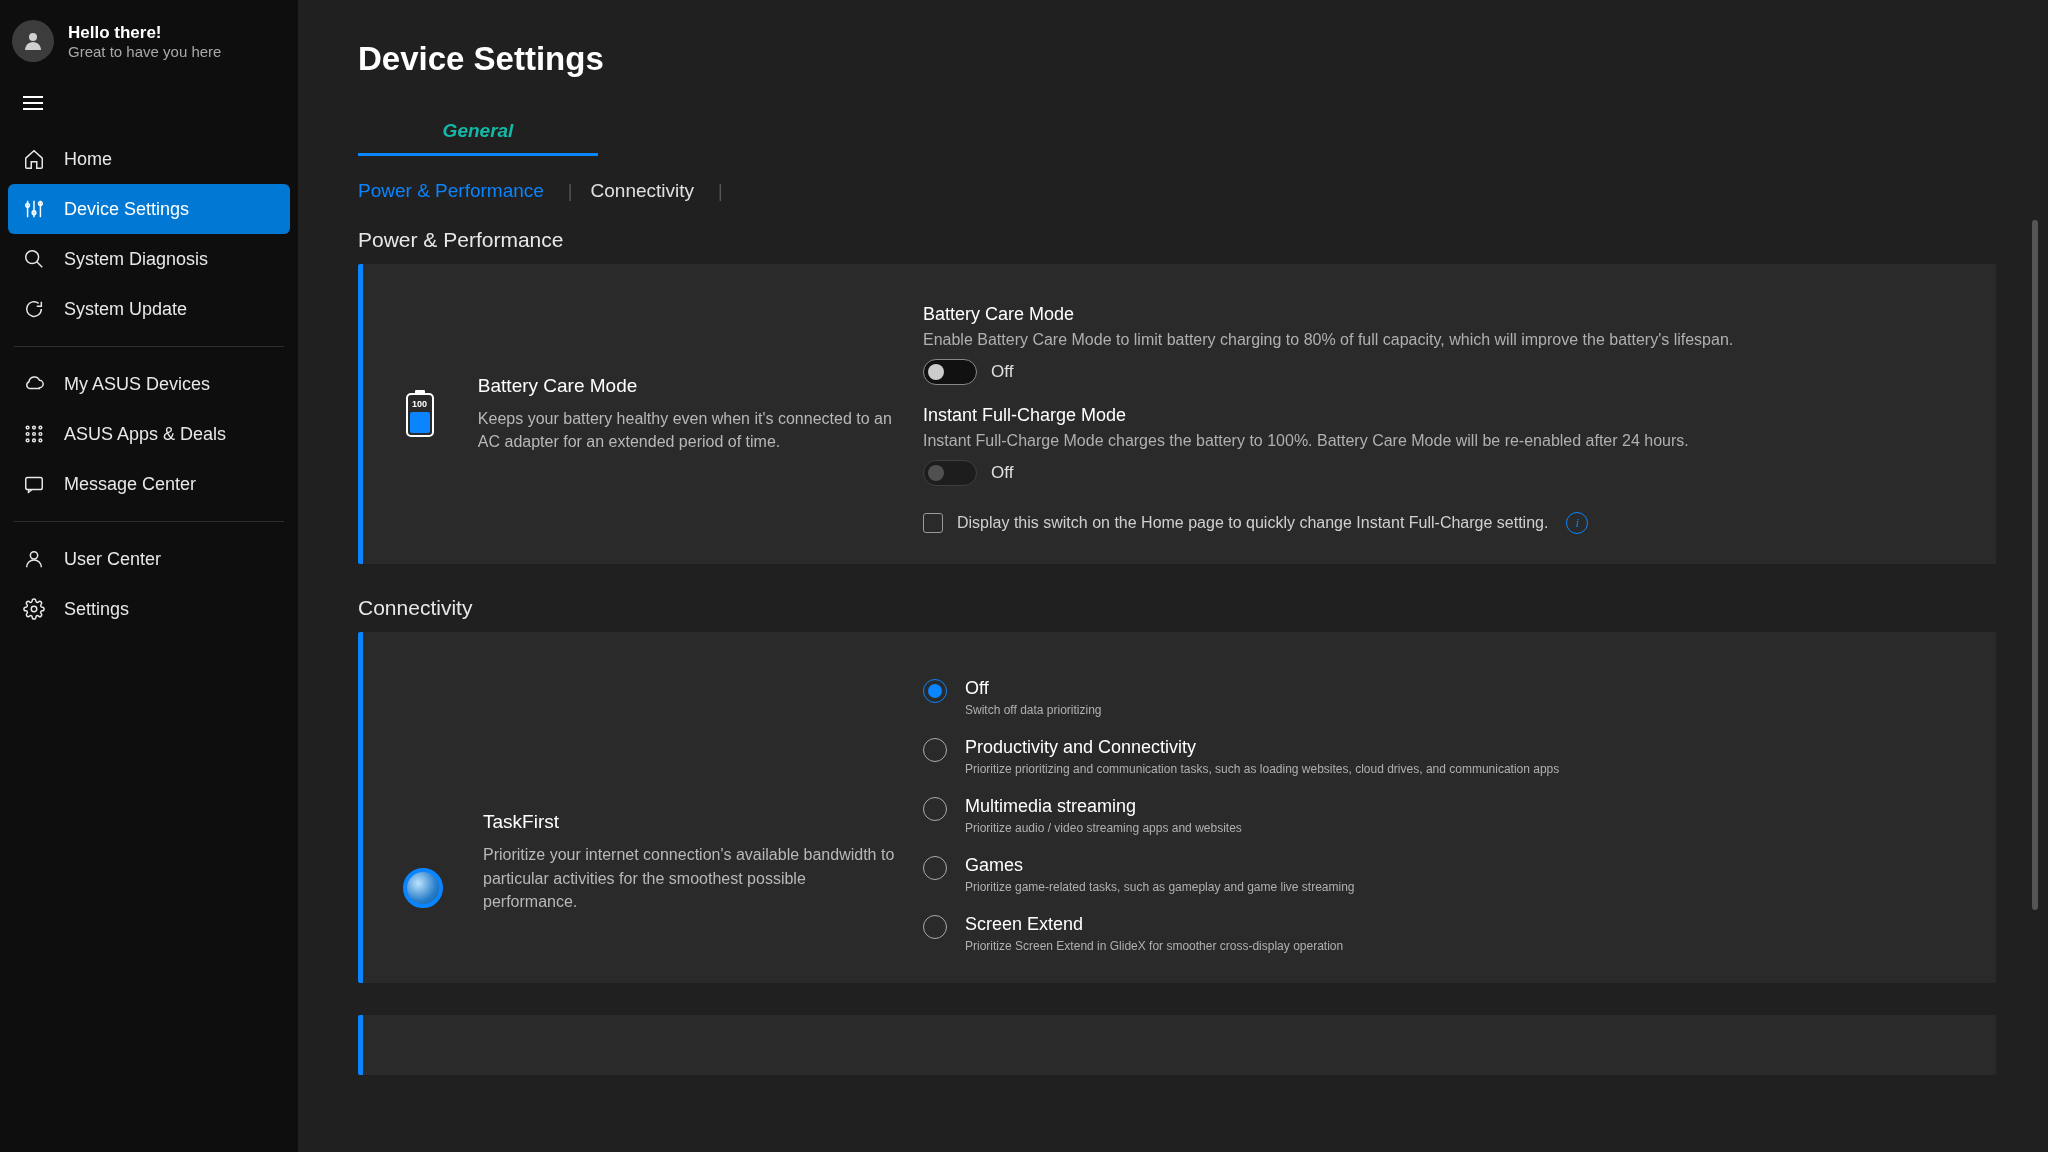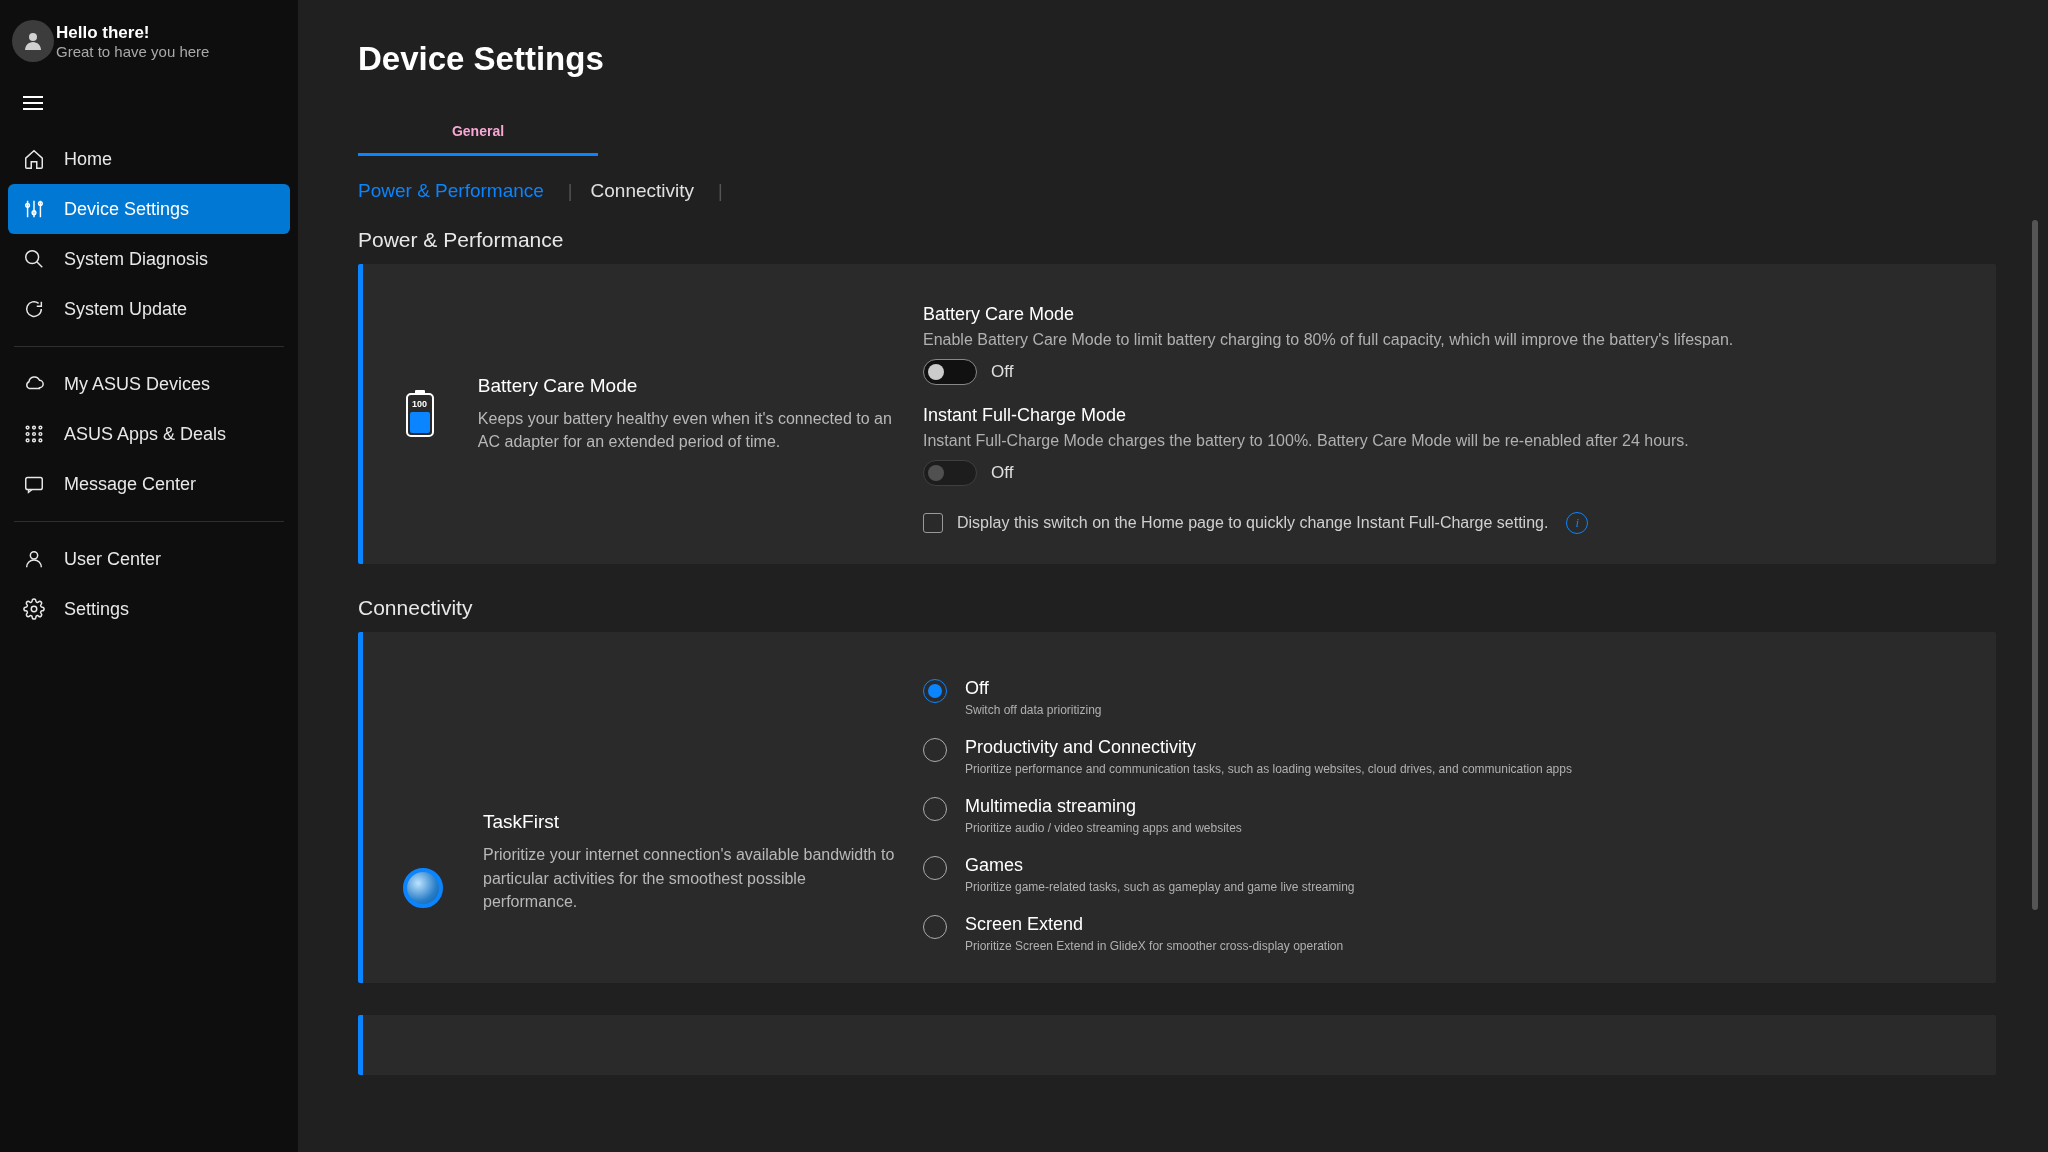--- a/index.html
+++ b/index.html
@@ -1,41 +1,41 @@
 <!DOCTYPE html>
 <html><head>
 <meta charset="utf-8">
 <style>
 * { margin: 0; padding: 0; box-sizing: border-box; font-family: 'Segoe UI', Arial, sans-serif; }
 html, body { width: 2048px; height: 1152px; overflow: hidden; background: #000; color: #fff; }
 .app { display: flex; width: 100%; height: 100%; background: #1a1a1a; }
 
 
 .sidebar { width: 298px; background: #0e0e0e; height: 100%; padding-top: 12px; display: flex; flex-direction: column; }
-.user-row { display: flex; align-items: center; gap: 2px; padding: 8px 18px 18px 12px; }
+.user-row { display: flex; align-items: center; gap: 14px; padding: 8px 18px 18px 12px; }
 .avatar { width: 42px; height: 42px; border-radius: 50%; background: #3c3c3c; display: flex; align-items: center; justify-content: center; }
 .avatar svg { width: 24px; height: 24px; fill: #d0d0d0; }
 .user-text .hello { font-size: 17px; font-weight: 600; color: #fff; }
 .user-text .sub { font-size: 15px; color: #a9a9a9; }
 .hamburger { padding: 16px 0 20px 23px; }
 .hamburger svg { width: 20px; height: 14px; stroke: #fff; stroke-width: 2; }
 .nav { display: flex; flex-direction: column; gap: 0; padding: 0 8px; }
 .nav-item { display: flex; align-items: center; gap: 18px; height: 50px; padding: 0 14px; border-radius: 6px; font-size: 18px; color: #e8e8e8; cursor: pointer; }
 .nav-item.active { background: #0078d4; color: #fff; }
 .nav-item .icon { width: 24px; height: 24px; display: flex; align-items: center; justify-content: center; }
 .nav-item .icon svg { width: 22px; height: 22px; stroke: currentColor; fill: none; stroke-width: 1.6; }
 .nav-item.active .icon svg { stroke: #fff; }
 .nav-divider { height: 1px; background: #2e2e2e; margin: 12px 6px; }
 
 
 .main { flex: 1; background: #202020; position: relative; overflow: hidden; }
 .main-inner { padding: 40px 0 0 60px; height: 100%; overflow-y: auto; }
 .page-title { font-size: 33px; font-weight: 600; margin-bottom: 30px; }
 .tabbar { display: flex; align-items: center; margin-bottom: 20px; }
-.tab { height: 48px; width: 240px; display: flex; align-items: center; justify-content: center; font-size: 14px; color: #f9a8d4; font-weight: 600; border-bottom: 3px solid #0a84ff; cursor: pointer; }
+.tab { height: 48px; width: 240px; display: flex; align-items: center; justify-content: center; font-size: 19px; color: #14b8a6; font-weight: 600; border-bottom: 3px solid #0a84ff; cursor: pointer; font-style: italic; }
 .subtabs { display: flex; align-items: center; gap: 0; margin-bottom: 22px; }
 .subtab { font-size: 19px; color: #e0e0e0; padding: 4px 24px 4px 0; cursor: pointer; }
 .subtab.active { color: #0a84ff; }
 .sep { color: #555; font-size: 18px; padding: 0 18px 0 0; }
 
 .section-title { font-size: 21px; color: #e8e8e8; margin-bottom: 12px; }
 
 .card { display: flex; border-left: 5px solid #0a84ff; background: #2a2a2a; margin-right: 52px; margin-bottom: 32px; border-radius: 2px; }
 .card-left { width: 560px; padding: 50px 20px 50px 40px; display: flex; align-items: center; gap: 40px; }
 .feature-icon { width: 50px; height: 50px; display: flex; align-items: center; justify-content: center; }
@@ -280,21 +280,21 @@
               <div class="radio selected"></div>
               <div>
                 <div class="radio-label">Off</div>
                 <div class="radio-desc">Switch off data prioritizing</div>
               </div>
             </div>
             <div class="radio-item">
               <div class="radio"></div>
               <div>
                 <div class="radio-label">Productivity and Connectivity</div>
-                <div class="radio-desc">Prioritize performance and communication tasks, such as loading websites, cloud drives, and communication apps</div>
+                <div class="radio-desc">Prioritize prioritizing and communication tasks, such as loading websites, cloud drives, and communication apps</div>
               </div>
             </div>
             <div class="radio-item">
               <div class="radio"></div>
               <div>
                 <div class="radio-label">Multimedia streaming</div>
                 <div class="radio-desc">Prioritize audio / video streaming apps and websites</div>
               </div>
             </div>
             <div class="radio-item">

